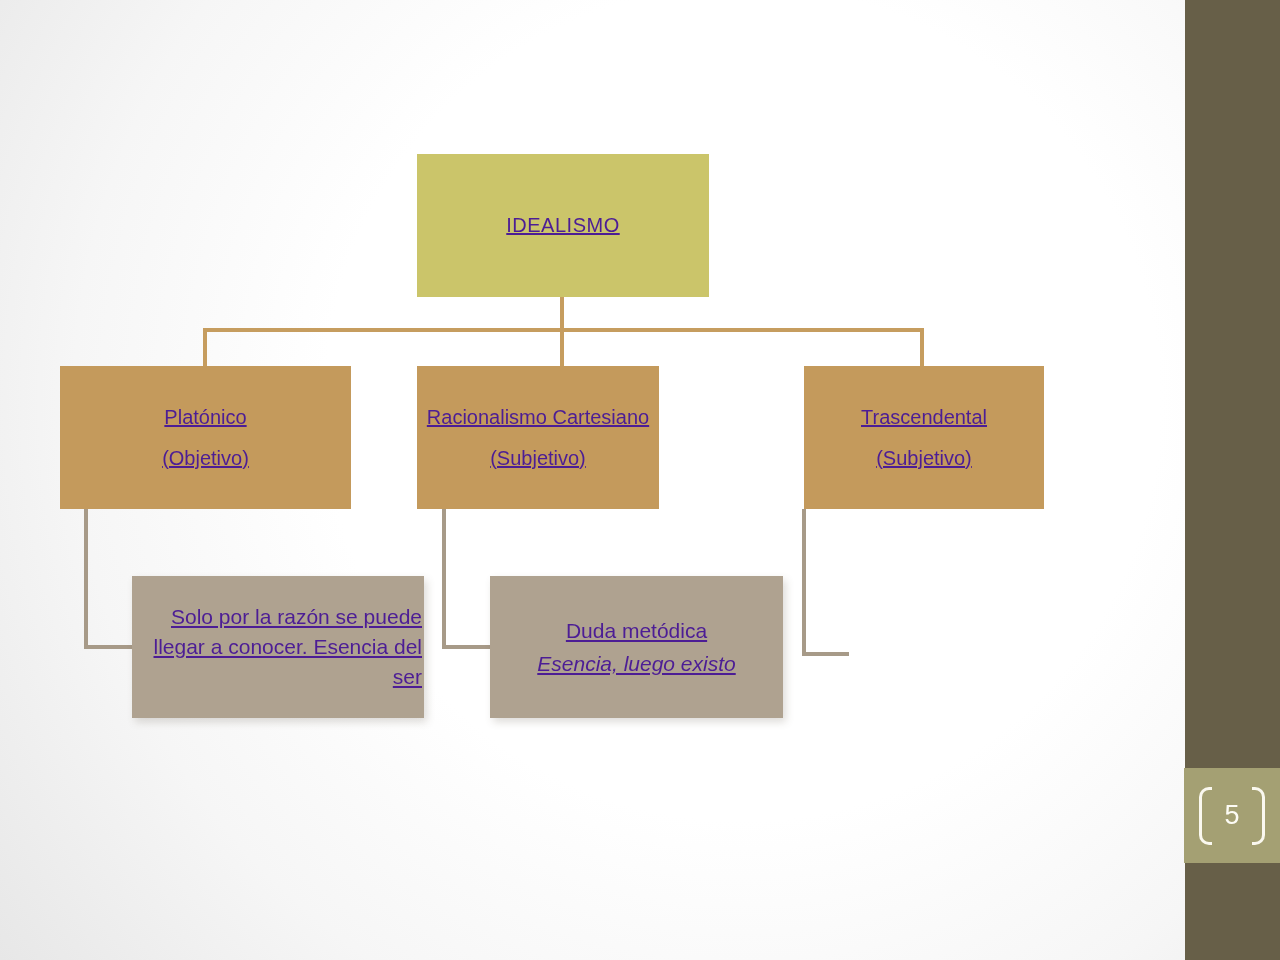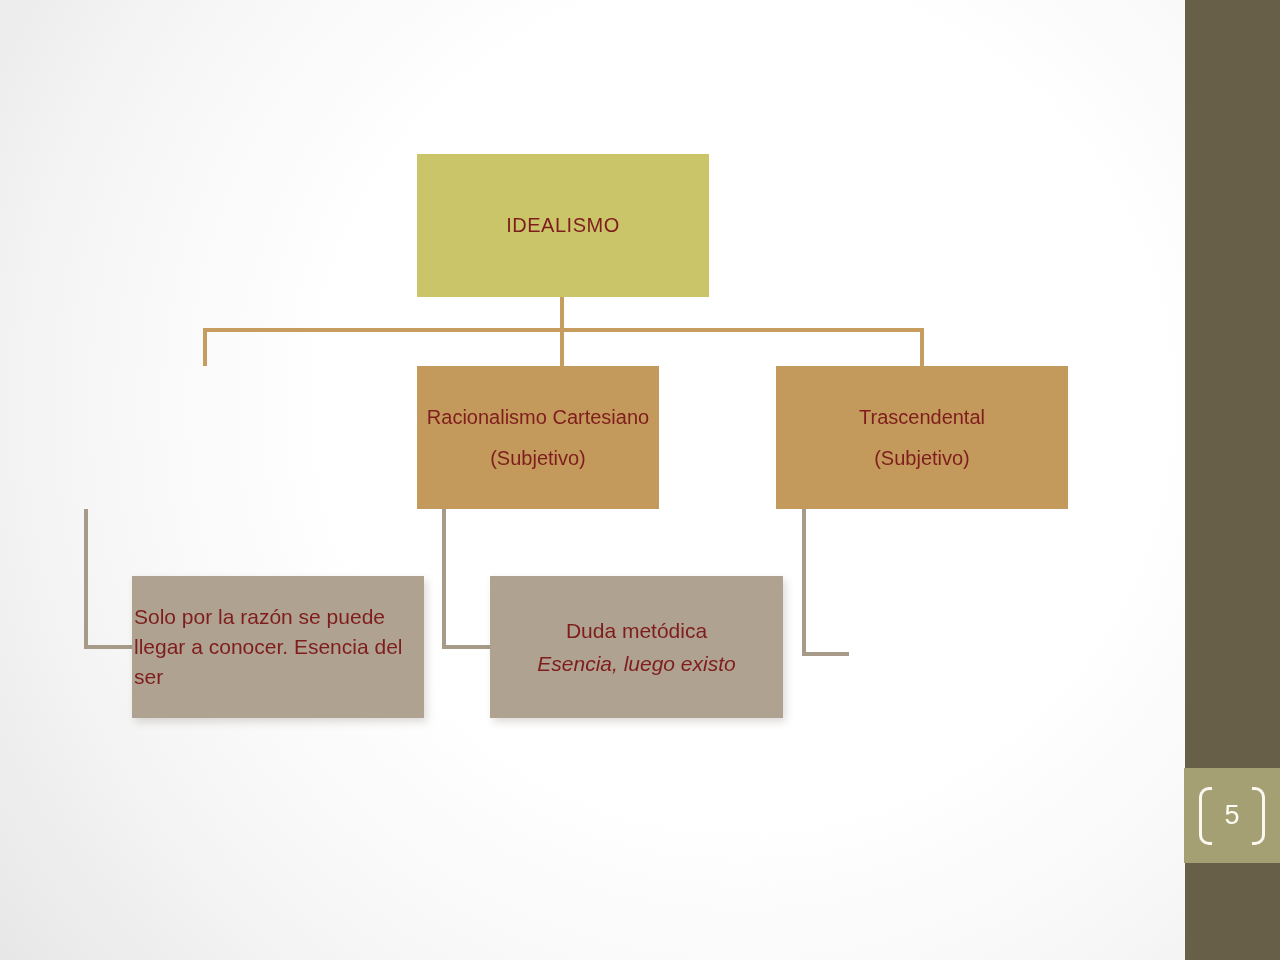--- a/index.html
+++ b/index.html
@@ -19,30 +19,30 @@
     background:#a4a073; display:flex; align-items:center; justify-content:center; gap:12px;
   }
   .pagenum { color:#fdfcf5; font-size:27px; line-height:1; }
   .bracket { display:block; width:13px; height:58px; border:3px solid #faf8ef; box-sizing:border-box; }
   .bracket-left  { border-right:none; border-radius:10px 0 0 10px; }
   .bracket-right { border-left:none;  border-radius:0 10px 10px 0; }
 
   
   .node {
     position:absolute; display:flex; flex-direction:column;
-    align-items:center; justify-content:center; text-align:left;
-    color:#7f1d1d; box-sizing:border-box;
+    align-items:center; justify-content:center; text-align:right;
+    color:#4c1d95; box-sizing:border-box;text-decoration:underline;
   }
   .root   { left:417px; top:154px; width:292px; height:143px; background:#cbc56a; font-size:20px; letter-spacing:0.5px; }
   .branch { background:#c49a5c; font-size:20px; }
   .branch span { display:block; line-height:1.2; }
   .branch .title { margin-bottom:17px; }
   .b1 { left:60px;  top:366px; width:291px; height:143px; }
   .b2 { left:417px; top:366px; width:242px; height:143px; }
-  .b3 { left:776px; top:366px; width:292px; height:143px; }
+  .b3 { left:804px; top:366px; width:240px; height:143px; }
 
   .detail { background:#afa290; font-size:21px; line-height:30px; box-shadow:3px 4px 8px rgba(90,80,65,0.20); }
   .d1 { left:132px; top:576px; width:292px; height:142px; padding:0 2px; }
   .d2 { left:490px; top:576px; width:293px; height:142px; }
   .d2 span { display:block; line-height:1.2; }
   .d2 .line1 { margin-bottom:8px; }
   .d2 .line2 { font-style:italic; }
   .d3 { left:849px; top:575px; width:314px; height:158px; font-size:20px; line-height:30px; }
   .d3 span { display:block; }
   .d3 .gap { margin-bottom:10px; line-height:1.2; }
@@ -85,20 +85,24 @@
   <div class="econn e1h"></div>
   <div class="econn e2v"></div>
   <div class="econn e2h"></div>
   <div class="econn e3v"></div>
   <div class="econn e3h"></div>
 
   <div class="node root">
     <span>IDEALISMO</span>
   </div>
 
+  <div class="node branch b1">
+    <span class="title">Platónico</span>
+    <span class="subtitle">(Objetivo)</span>
+  </div>
   <div class="node branch b2">
     <span class="title">Racionalismo Cartesiano</span>
     <span class="subtitle">(Subjetivo)</span>
   </div>
   <div class="node branch b3">
     <span class="title">Trascendental</span>
     <span class="subtitle">(Subjetivo)</span>
   </div>
 
   <div class="node detail d1">

